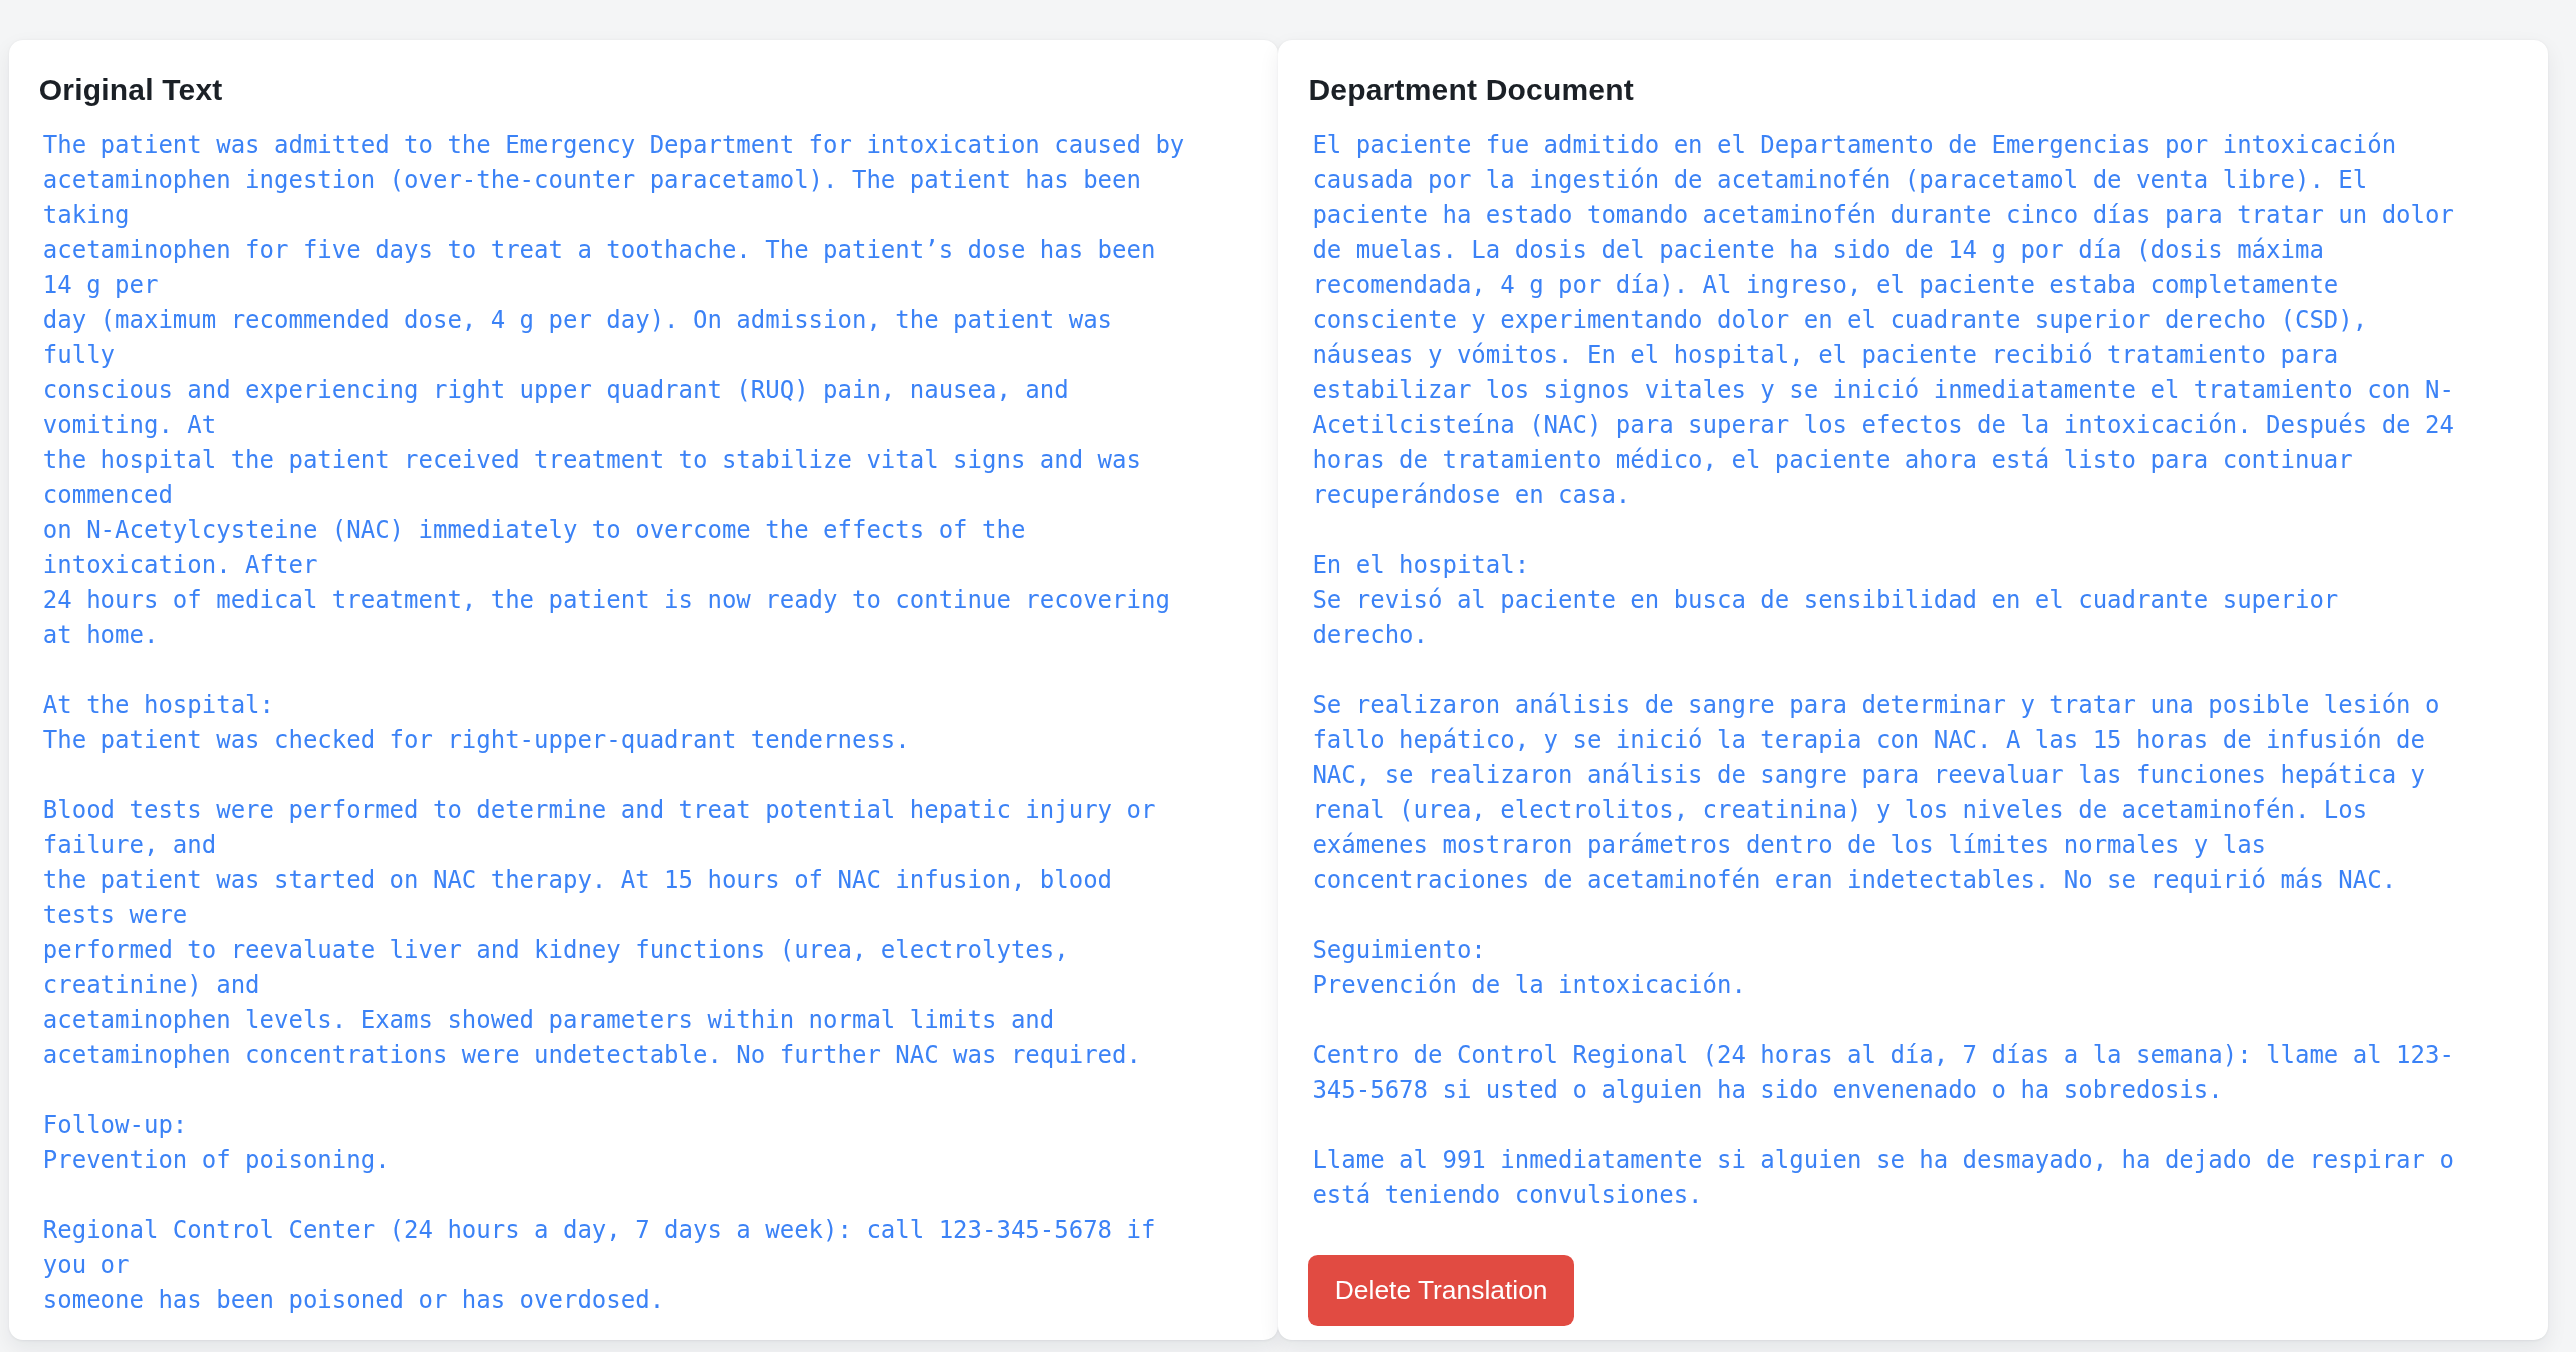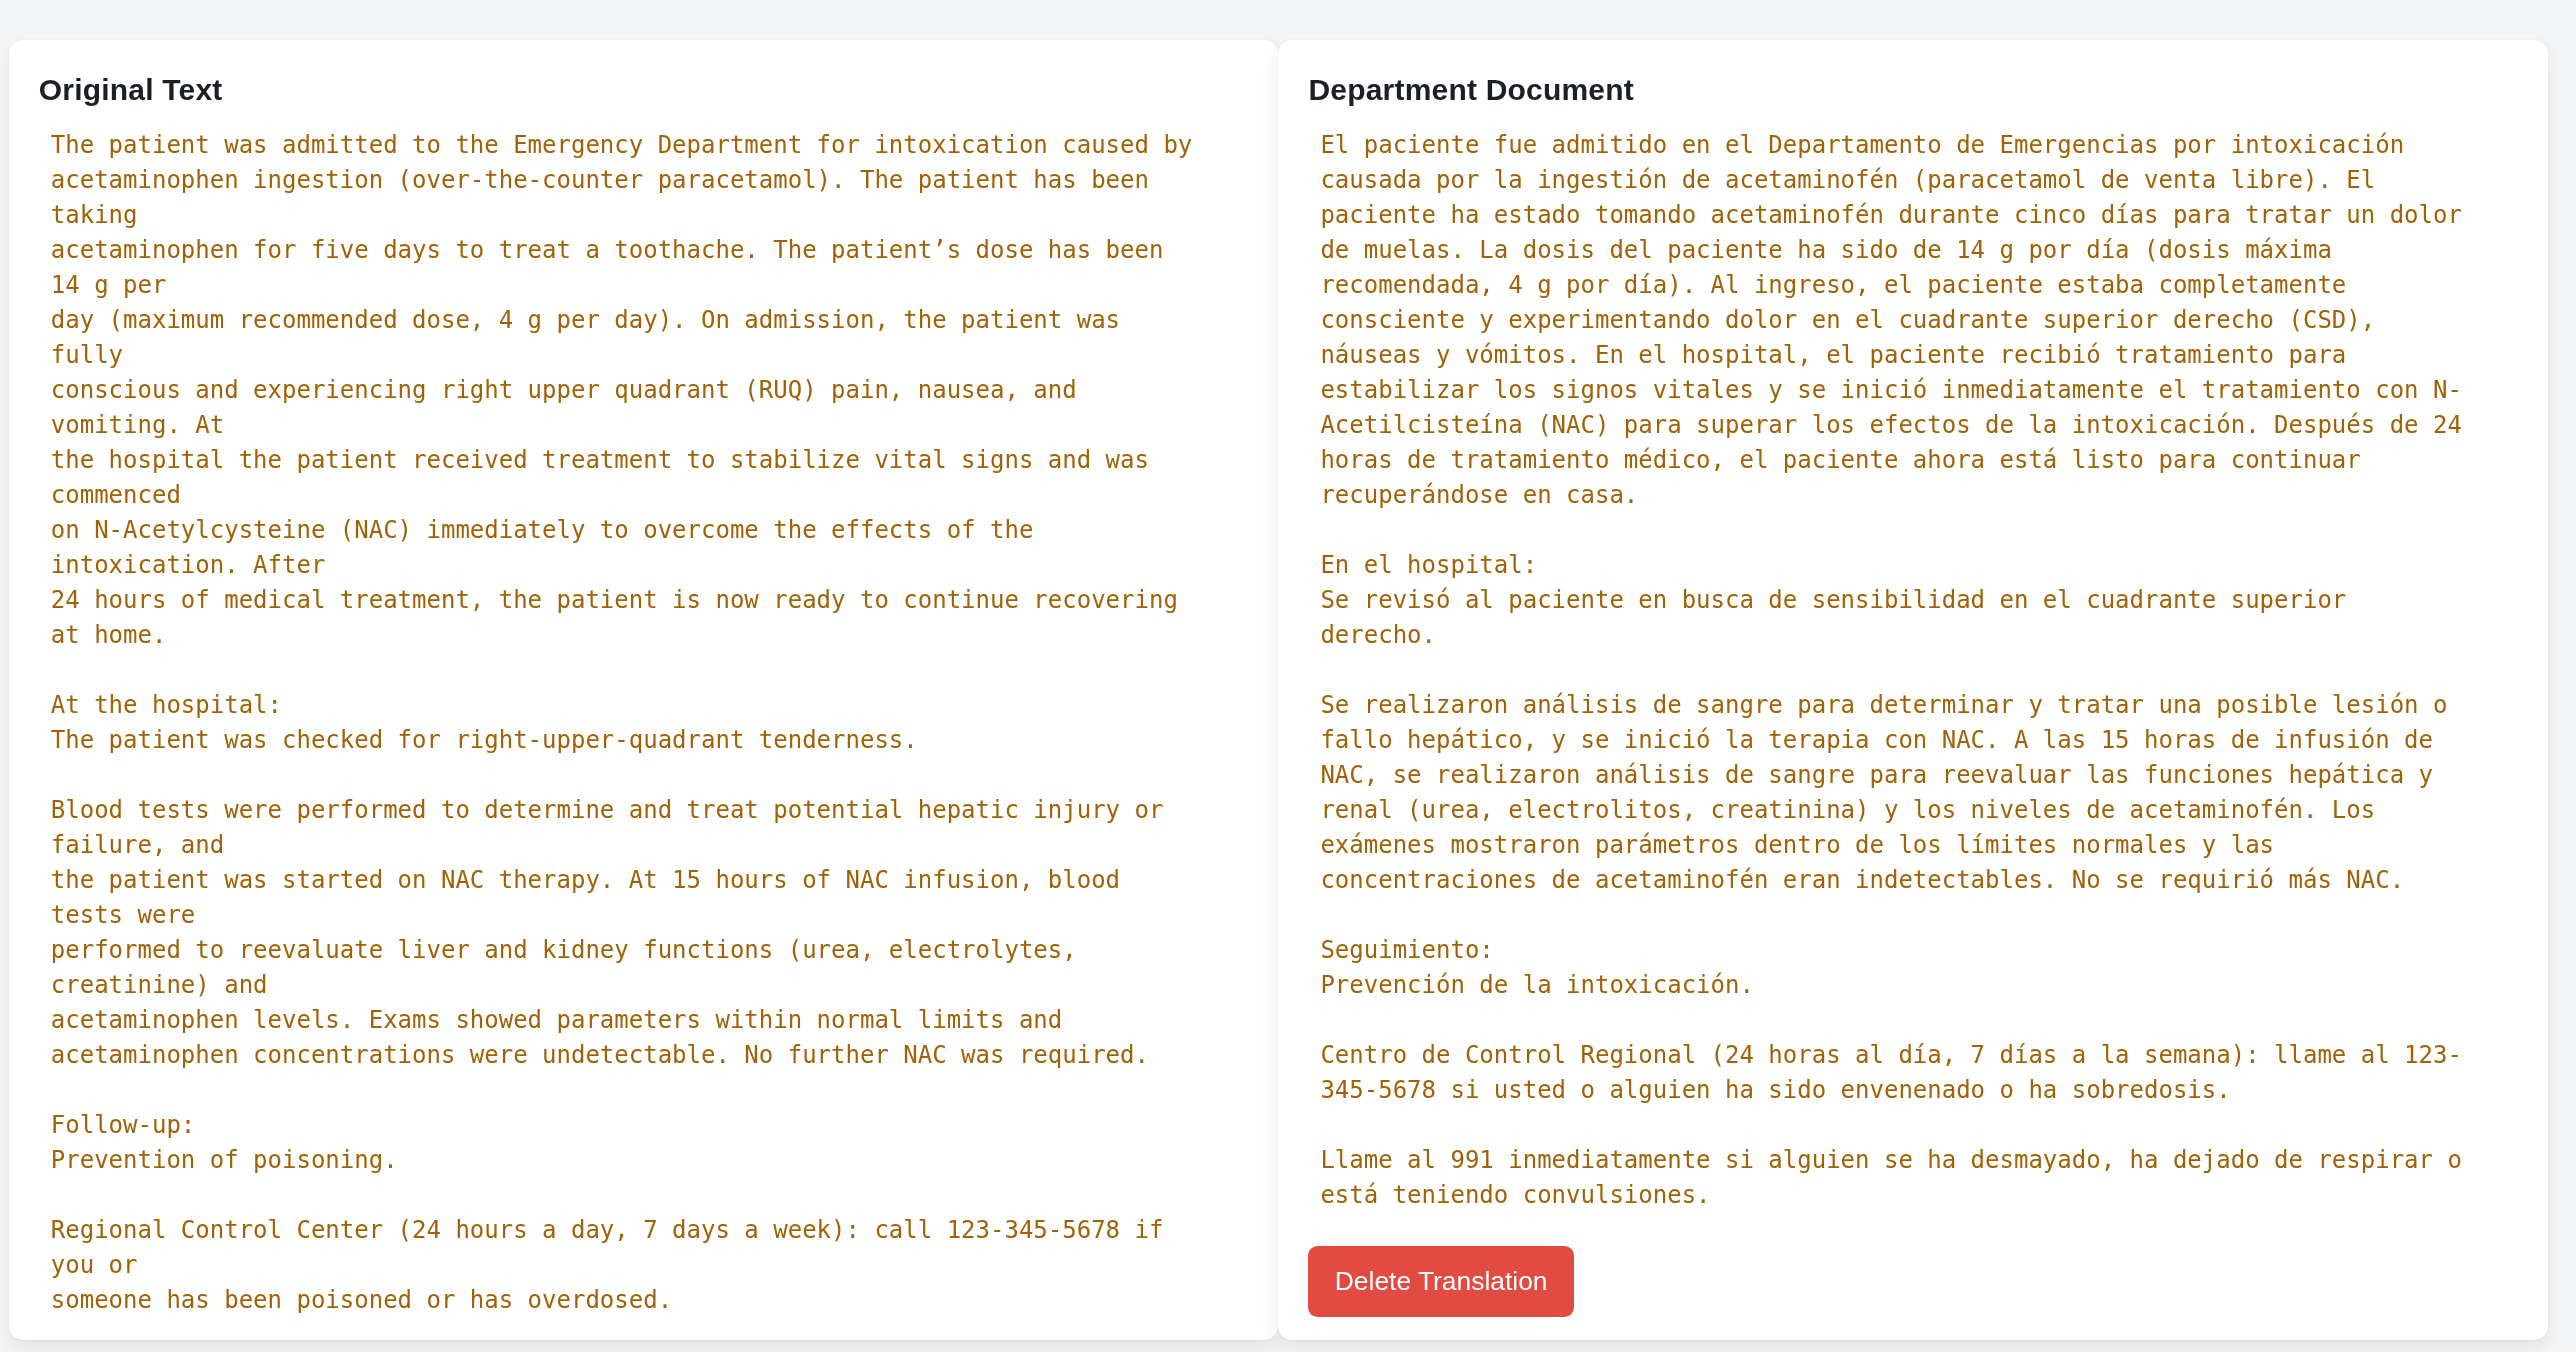--- a/index.html
+++ b/index.html
@@ -31,31 +31,31 @@
   .card h2 {
     margin: 0 0 21px 0;
     font-size: 30px;
     line-height: 35px;
     font-weight: 700;
     color: #1b2026;
     letter-spacing: 0.2px;
     font-family: "Liberation Sans", sans-serif;
   }
   .doc {
-    margin: 12px;
+    margin: 4px;
     font-family: "DejaVu Sans Mono", "Liberation Mono", monospace;
     font-size: 24px;
     line-height: 35px;
-    color: #a16207;
+    color: #3b82f6;
     white-space: pre-wrap;
     word-wrap: break-word;
   }
   .delete-btn {
     display: inline-block;
-    margin-top: 21px;
+    margin-top: 38px;
     height: 71px;
     padding: 0 26.4px;
     border: none;
     border-radius: 9.7px;
     background: #e14b42;
     color: #ffffff;
     font-size: 26.4px;
     font-family: "Liberation Sans", sans-serif;
     cursor: pointer;
   }

